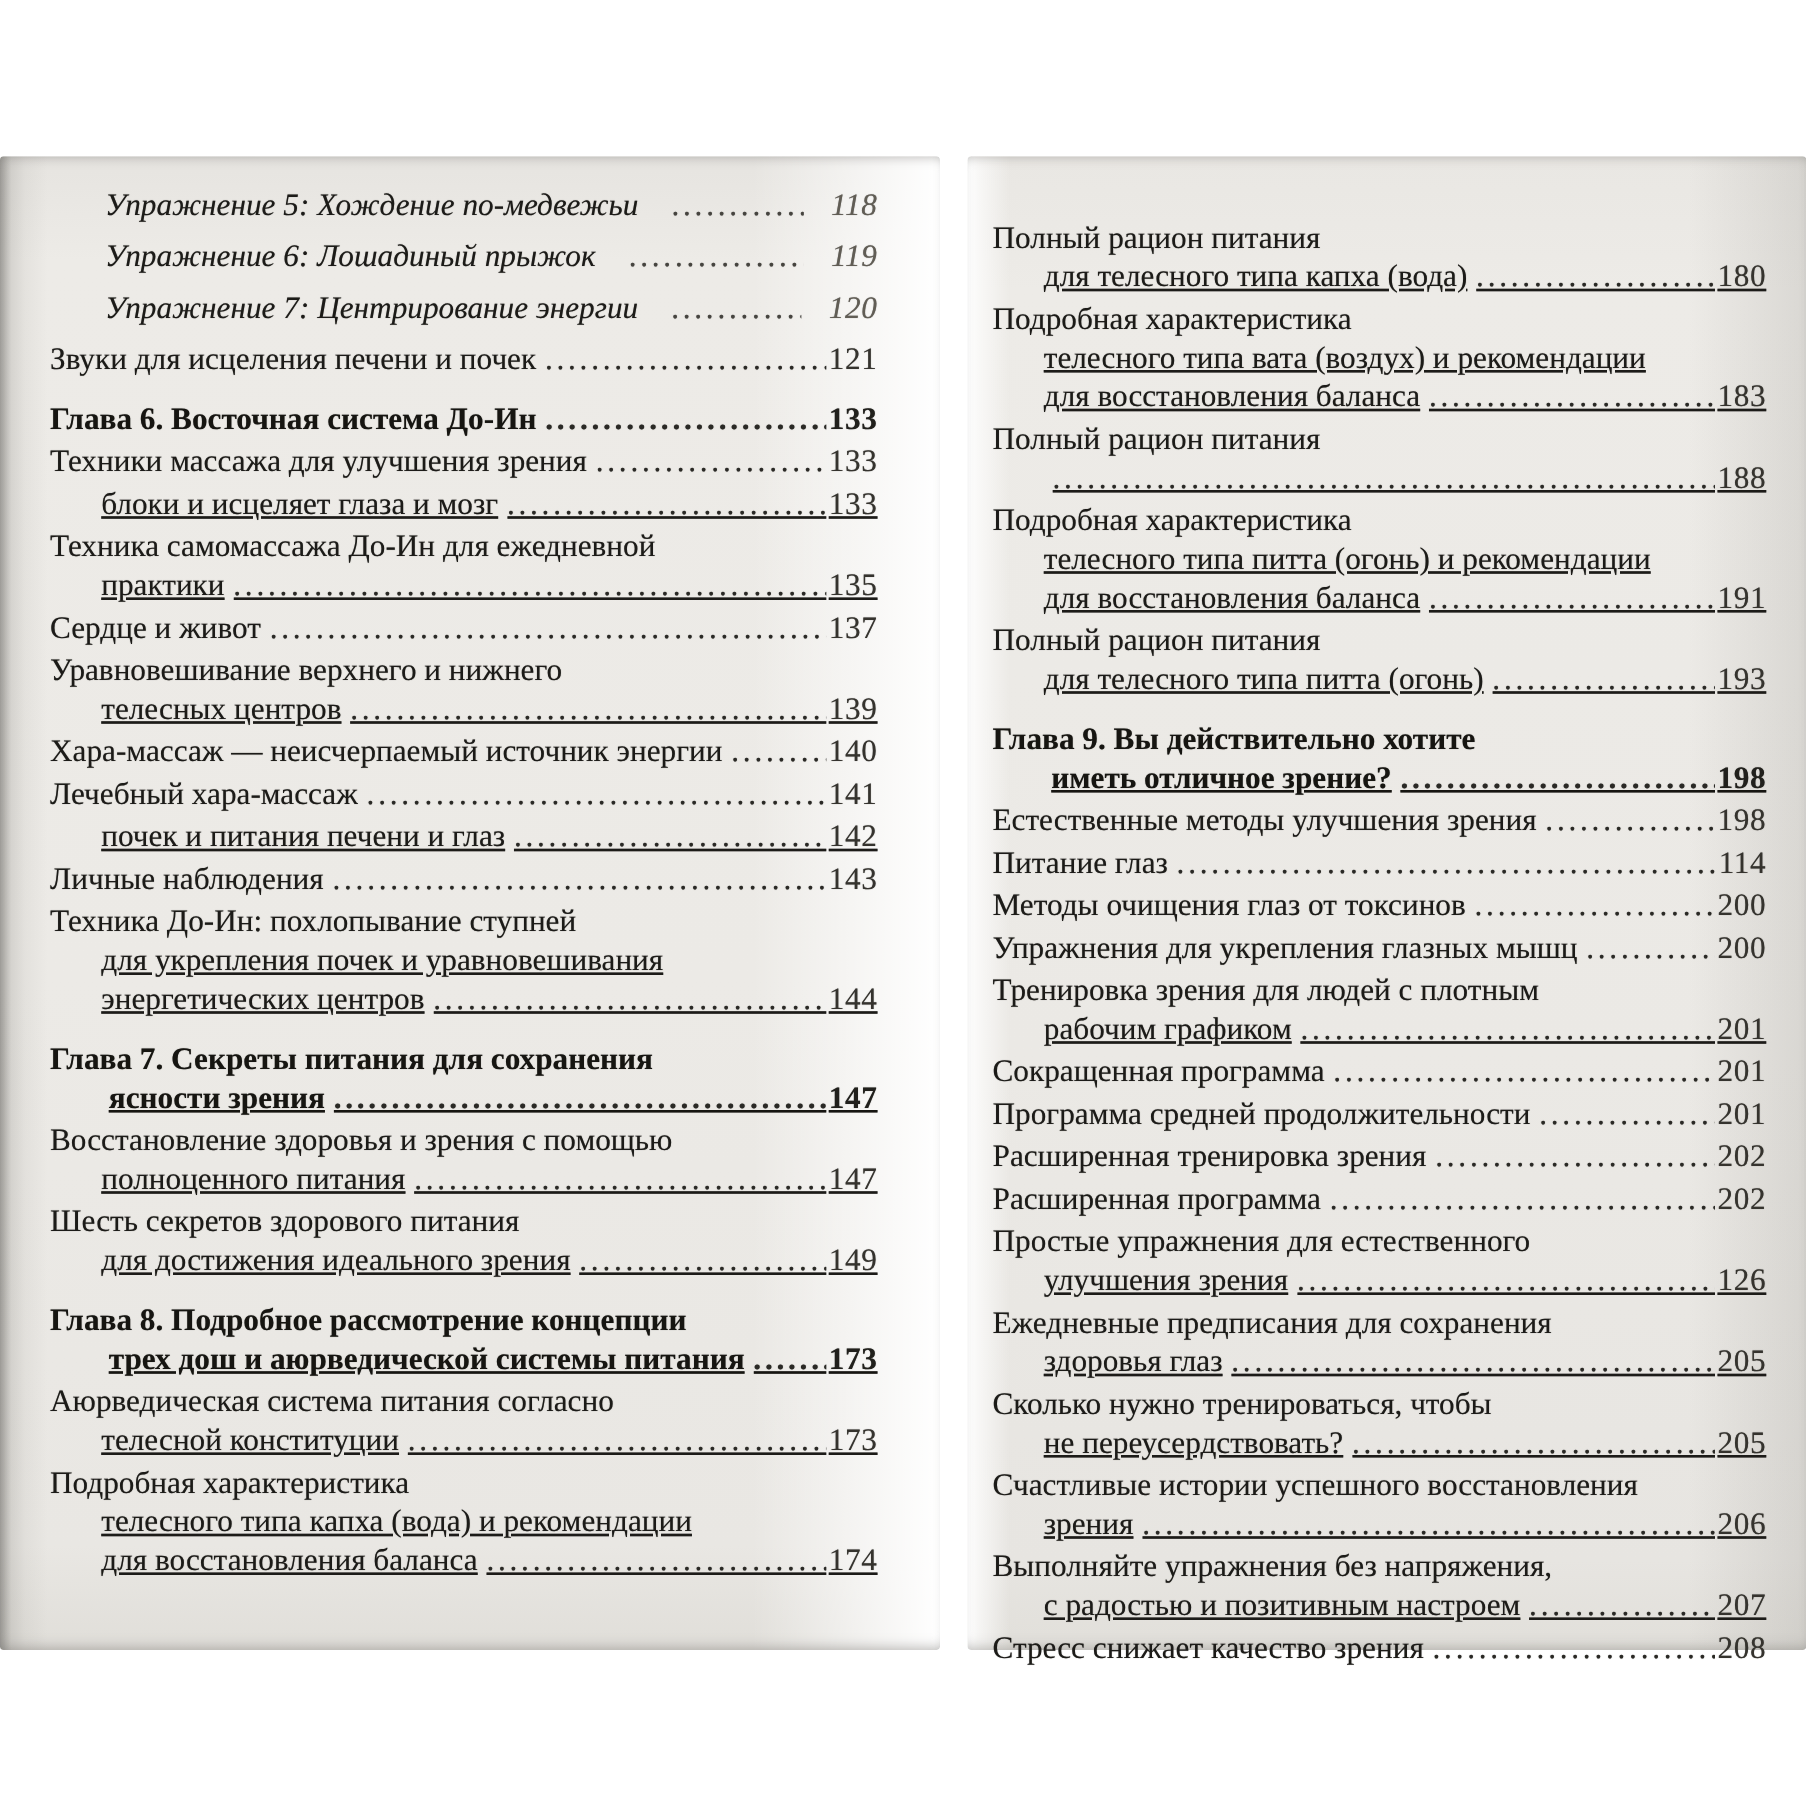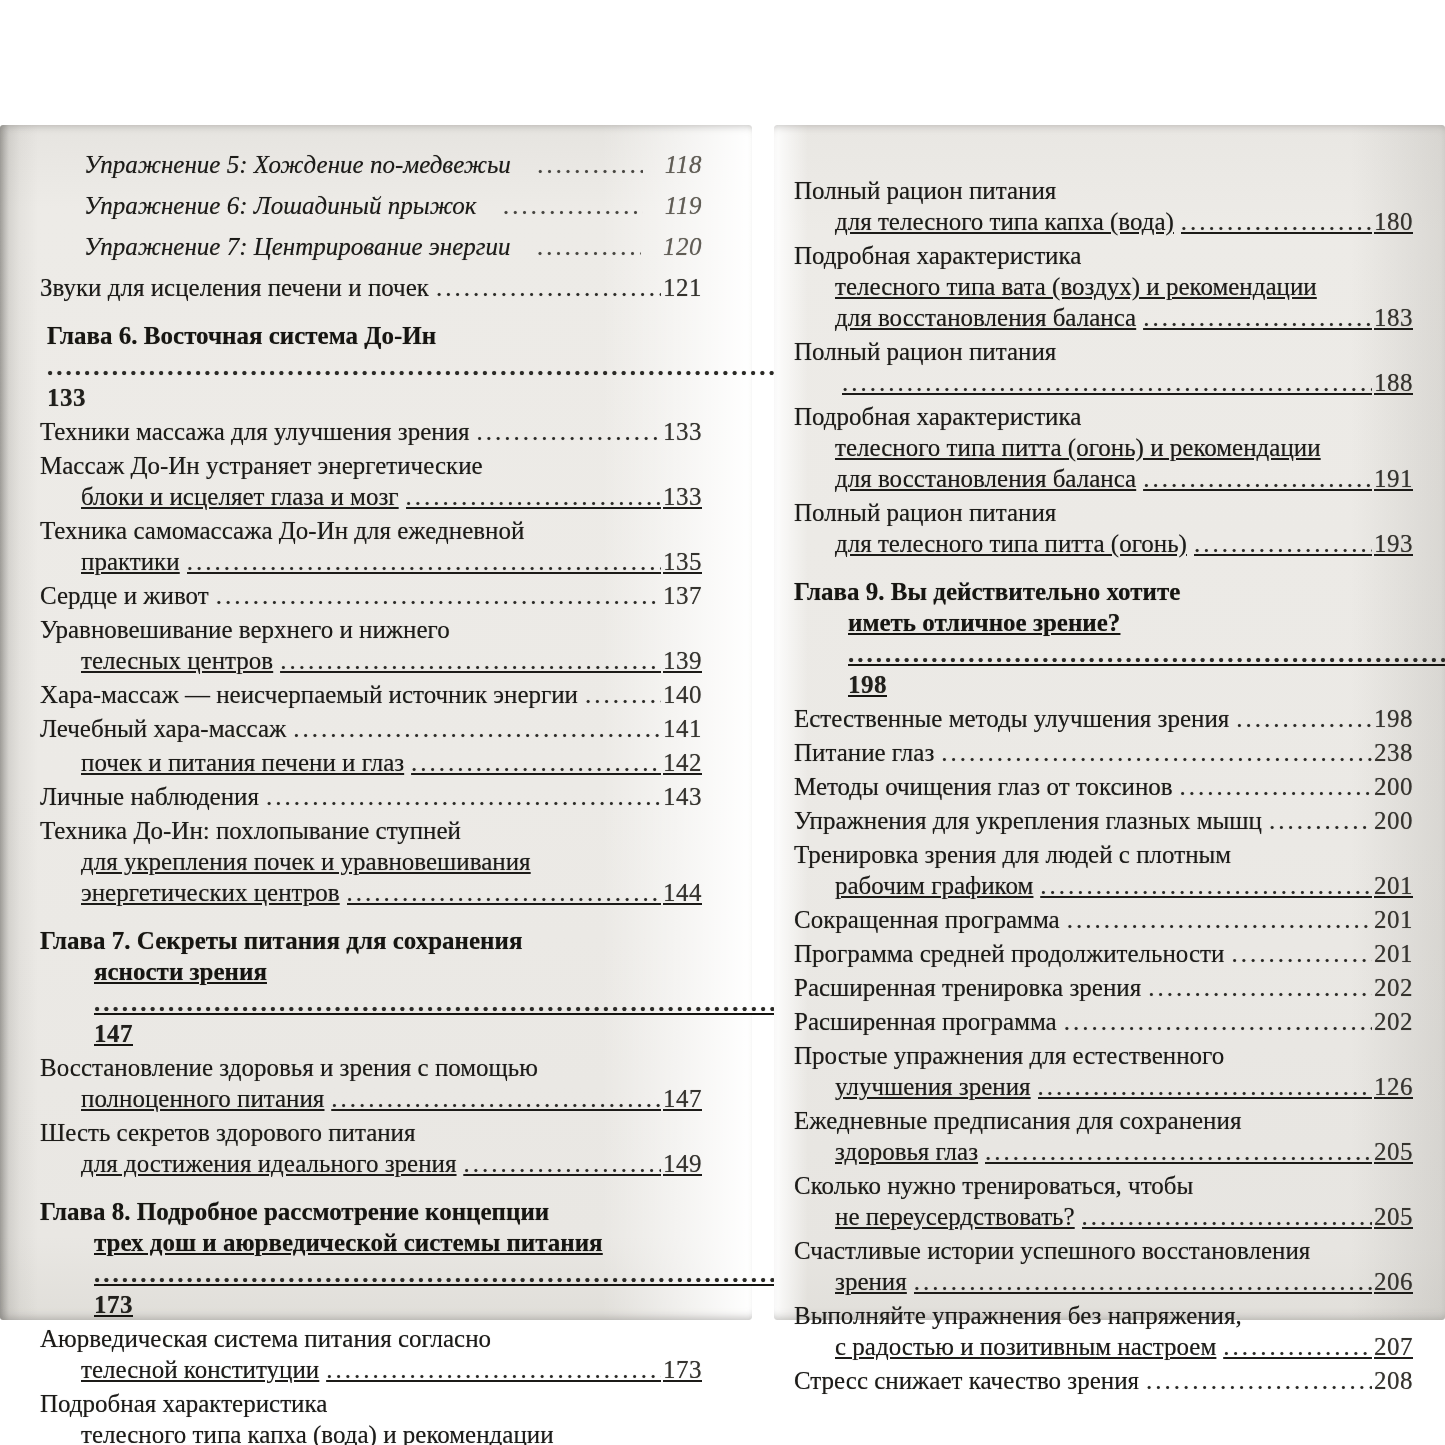--- a/index.html
+++ b/index.html
@@ -67,21 +67,21 @@
     display: flex;
     align-items: baseline;
     font-size: 25px;
     line-height: 31px;
     color: #1c1b18;
     text-shadow: 0 0 0.7px rgba(30,29,26,0.55);
   }
   .row .label { white-space: pre; }
   .row.cont { padding-left: 41px; text-decoration: underline; }
 
-  .chapter .row { font-weight: bold; color: #161511; flex-direction: column; }
+  .chapter .row { font-weight: bold; color: #161511; }
   .chapter .row.cont { padding-left: 47px; }
   .chapter .num { font-weight: bold; color: #21201c; }
 
   .exercise .row { font-style: italic; padding-left: 44px; gap: 20px; }
   .exercise .num { font-style: italic; color: #615d55; font-weight: normal; }
   .exercise .leader { color: #46443f; }
 
   .leader {
     flex: 1 1 auto;
     min-width: 0;
@@ -140,23 +140,20 @@
             </div>
           </div>
           <div class="toc-entry normal">
             <div class="row">
               <span class="label">Техники массажа для улучшения зрения</span>
               <span class="leader">..........................................................................................</span>
               <span class="num">133</span>
             </div>
           </div>
           <div class="toc-entry normal">
-            <div class="row">
-              <span class="label">Массаж До-Ин устраняет энергетические</span>
-            </div>
             <div class="row cont">
               <span class="label">блоки и исцеляет глаза и мозг</span>
               <span class="leader">..........................................................................................</span>
               <span class="num">133</span>
             </div>
           </div>
           <div class="toc-entry normal">
             <div class="row">
               <span class="label">Техника самомассажа До-Ин для ежедневной</span>
             </div>
@@ -360,21 +357,21 @@
             <div class="row">
               <span class="label">Естественные методы улучшения зрения</span>
               <span class="leader">..........................................................................................</span>
               <span class="num">198</span>
             </div>
           </div>
           <div class="toc-entry normal">
             <div class="row">
               <span class="label">Питание глаз</span>
               <span class="leader">..........................................................................................</span>
-              <span class="num">238</span>
+              <span class="num">114</span>
             </div>
           </div>
           <div class="toc-entry normal">
             <div class="row">
               <span class="label">Методы очищения глаз от токсинов</span>
               <span class="leader">..........................................................................................</span>
               <span class="num">200</span>
             </div>
           </div>
           <div class="toc-entry normal">

